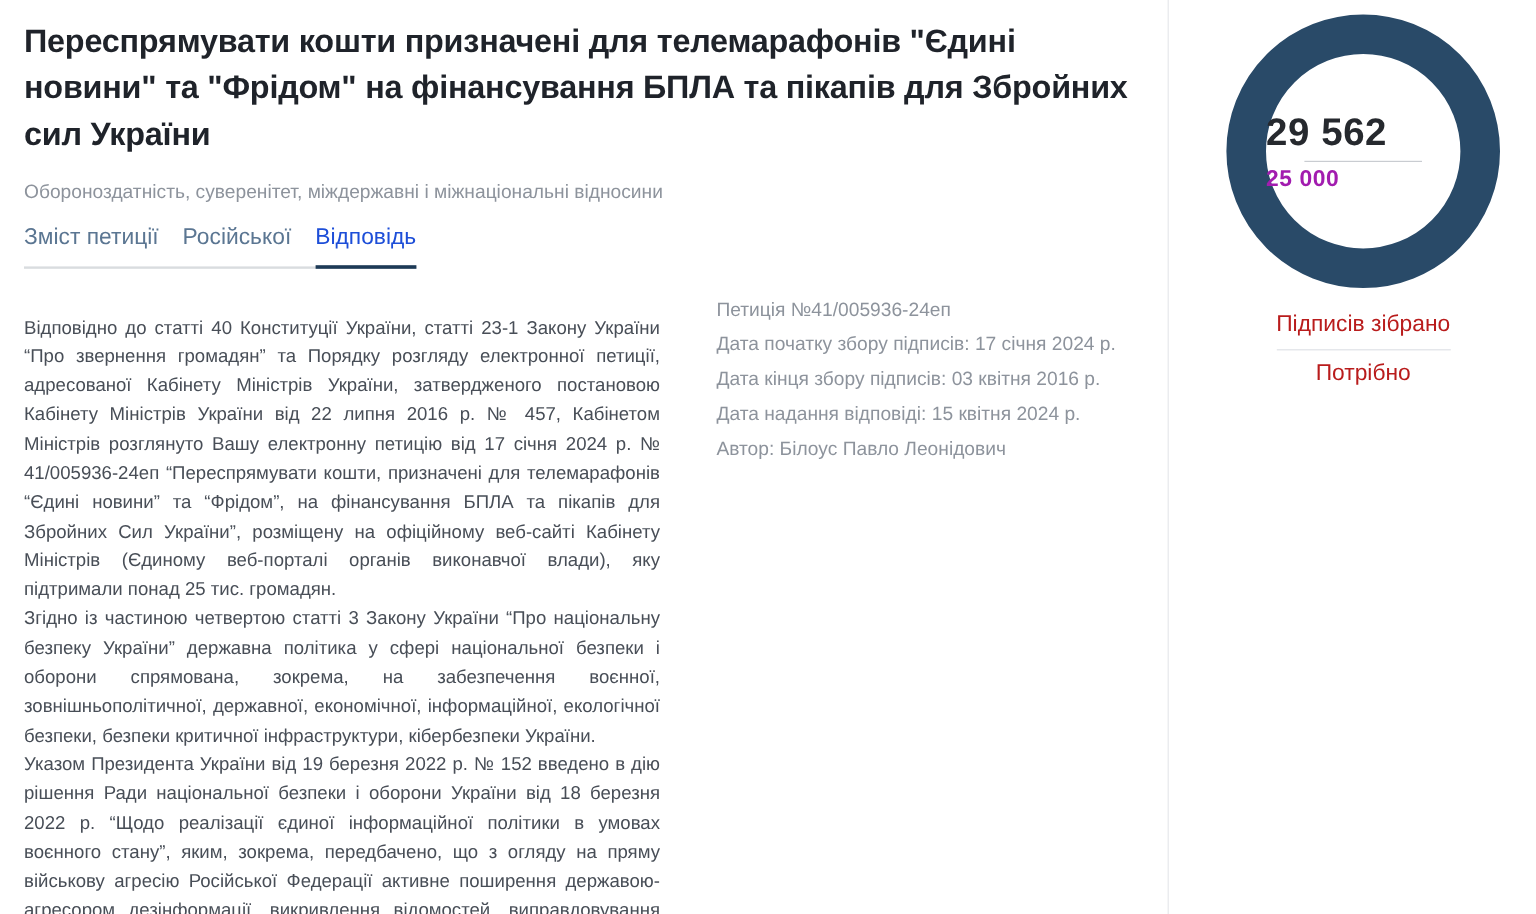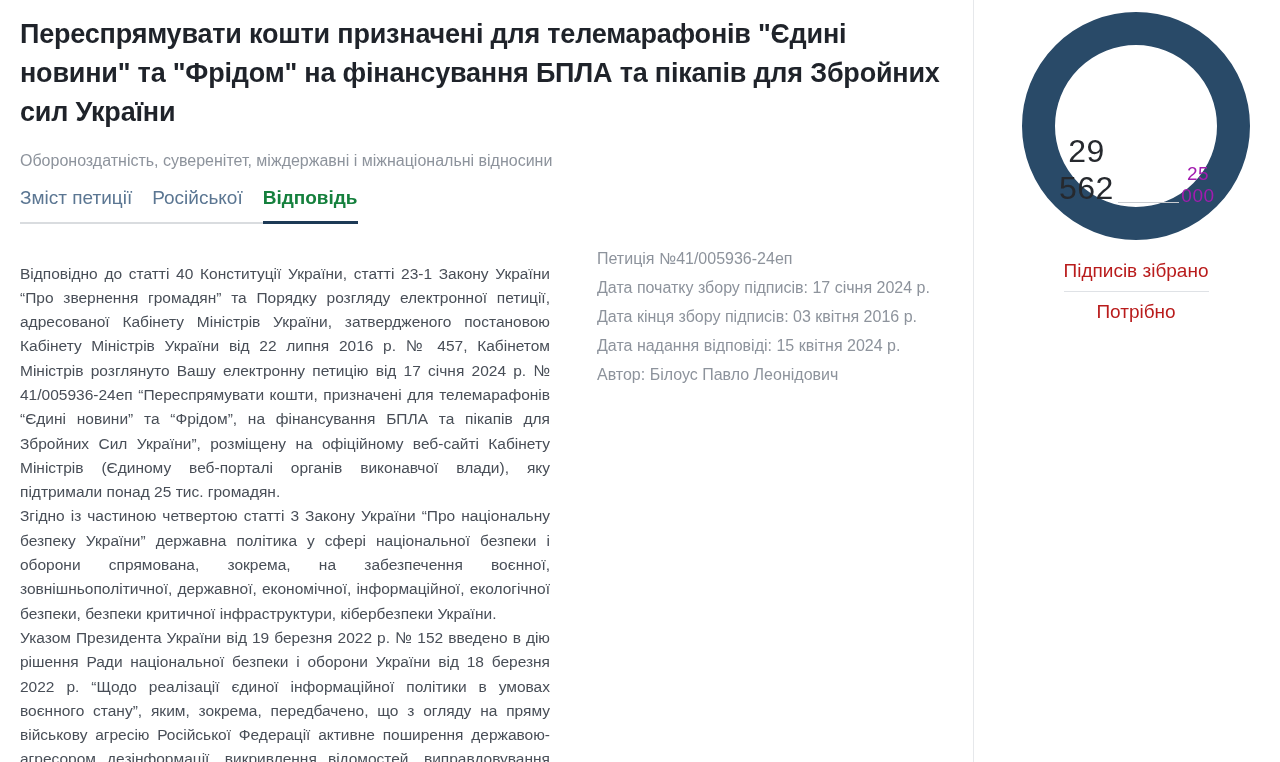--- a/index.html
+++ b/index.html
@@ -13,38 +13,38 @@
 
   .page-title { font-size:27px; line-height:39px; font-weight:bold;
                 color:#1f232a; letter-spacing:-0.2px; max-width:945px; }
 
   .category { margin-top:20px; font-size:16px; color:#8d939c; }
 
   .tabbar { display:inline-flex; gap:20px; margin-top:17px;
             border-bottom:2px solid #d9dcdf; }
   .tab { font-size:19px; color:#5b7692; padding-bottom:12px; cursor:pointer;
          border-bottom:3px solid transparent; margin-bottom:-2.5px; }
-  .tab.active { color:#15803d; font-weight:bold; border-bottom-color:#1d3a56; }
+  .tab.active { color:#1d4ed8; font-weight:normal; border-bottom-color:#1d3a56; }
 
   .content { display:flex; margin-top:20px; }
 
   .response { width:530px; margin-top:18px; text-align:justify;
               font-size:15.5px; line-height:24.3px; color:#484e57; }
   .response p { margin:0; }
 
   .meta { margin-left:47px; width:350px; font-size:16px; line-height:29px;
           color:#8d939c; }
 
   
   .stats-col { flex:1; padding-top:12px; }
   .stats { width:228px; margin-left:48px; text-align:center; }
 
   .ring { width:228px; height:228px; border:33px solid #294a68; border-radius:50%;
-          display:flex; flex-direction:row; align-items:flex-end;
-          justify-content:center; background:#ffffff; }
+          display:flex; flex-direction:column; align-items:flex-start;
+          justify-content:center; background:#ffffff;font-weight:bold; }
   .collected { font-size:32px; color:#26292e; letter-spacing:0.5px; }
   .num-divider { width:98px; height:1px; background:#c9ccd1; margin:5px auto 4px; }
   .required { font-size:19px; color:#a21caf; letter-spacing:0.5px; }
 
   .ring-labels { margin-top:20px; }
   .ring-label { font-size:19px; color:#b91c1c; }
   .label-divider { width:145px; height:1px; background:#dfe2e6; margin:9px auto; }
 </style>
 </head>
 <body>

